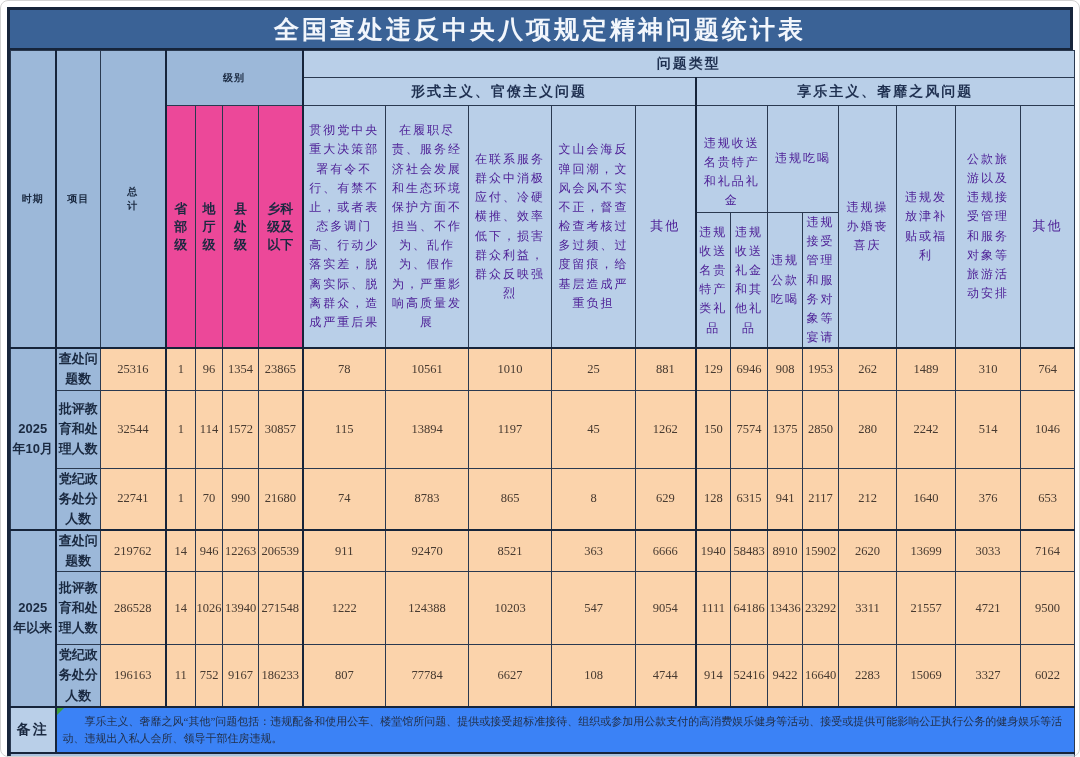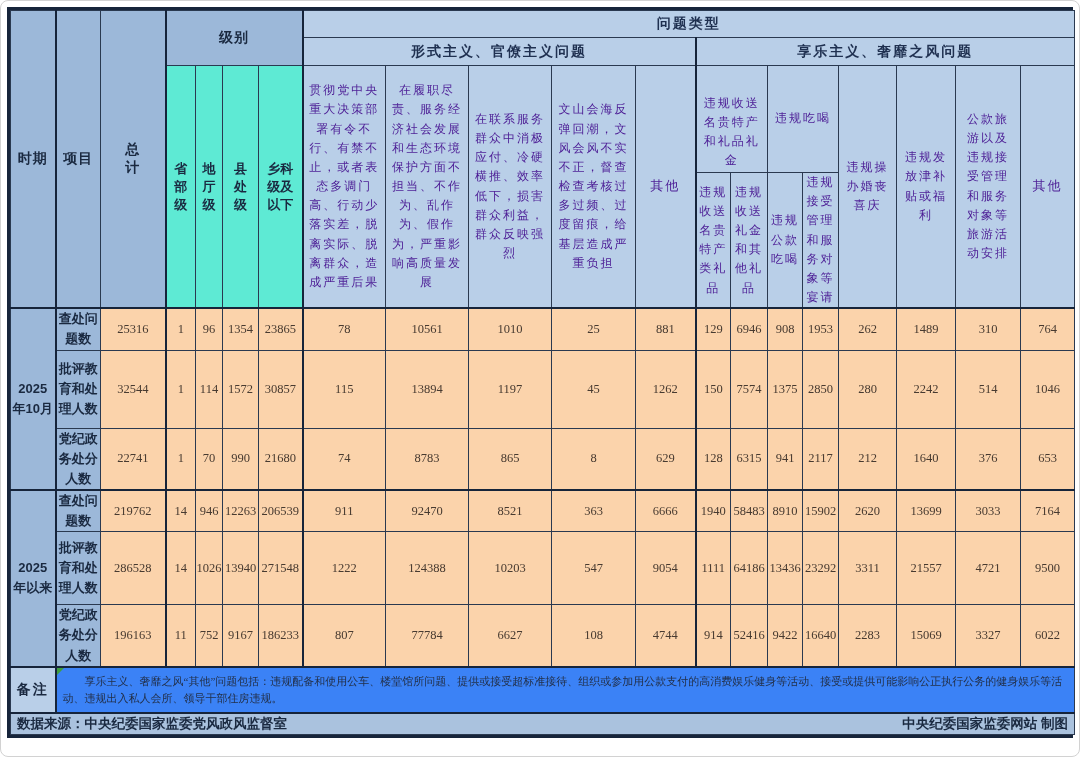--- a/index.html
+++ b/index.html
@@ -4,24 +4,24 @@
 <style>
   html,body{margin:0;padding:0;background:#ffffff;}
   body{width:1080px;height:757px;position:relative;font-family:"Liberation Sans",sans-serif;}
   .page-border{position:absolute;inset:0;border:1px solid #d2d2d2;border-radius:8px;pointer-events:none;z-index:5;}
   .frame{position:absolute;left:7px;top:7px;width:1060px;border:3px solid #16243a;background:#fff;}
   .titlebar{height:38px;background:#3a6296;border-bottom:2px solid #16243a;display:flex;align-items:center;justify-content:center;
     color:#f2f6fc;font-family:"Liberation Serif",serif;font-size:25px;font-weight:bold;letter-spacing:3px;}
   table{width:100%;border-collapse:collapse;table-layout:fixed;}
   td{border:1px solid #2a3950;text-align:center;vertical-align:middle;padding:0;word-break:break-all;}
   
-  .hL{background:#9cb8d9;color:#1a2940;font-weight:bold;font-size:14px;letter-spacing:1px;}
+  .hL{background:#9cb8d9;color:#1a2940;font-weight:bold;font-size:10px;letter-spacing:1px;}
   .periodcell,.itemcell{background:#9cb8d9;color:#1a2940;font-weight:bold;font-size:13px;line-height:1.55;padding:0 1px;}
   
-  .hLvl{background:#5eead4;color:#1a2940;font-weight:bold;font-size:13px;}
+  .hLvl{background:#ec4899;color:#1a2940;font-weight:bold;font-size:13px;}
   
   .hT{background:#b9cfe8;color:#1f3050;font-weight:bold;font-size:14px;letter-spacing:2px;margin-top:12px;}
   
   .hd{background:#b9cfe8;color:#4c1d95;font-weight:normal;font-size:12px;font-family:"Liberation Serif",serif;
       letter-spacing:2px;line-height:1.6;padding:0 1px;}
   .vblock{display:inline-block;vertical-align:middle;}
   .w1{width:1.3em;}
   .w2{width:2.7em;}
   .w3{width:48px;}
   .w4{width:58px;margin-top:26px;}
@@ -38,20 +38,21 @@
   .footrow td{background:#aac2de;}
   .footflex{display:flex;justify-content:space-between;align-items:center;padding:0 6px;
             color:#1a2940;font-weight:bold;font-size:13.5px;}
 </style>
 </head>
 <body>
 
 <div class="page-border"></div>
 
 <div class="frame">
+  <div class="titlebar">全国查处违反中央八项规定精神问题统计表</div>
 
   <table>
     <colgroup>
       <col style="width:45px">
         <col style="width:45px">
         <col style="width:65px">
       <col style="width:30px">
         <col style="width:27px">
         <col style="width:36px">
         <col style="width:44px">

